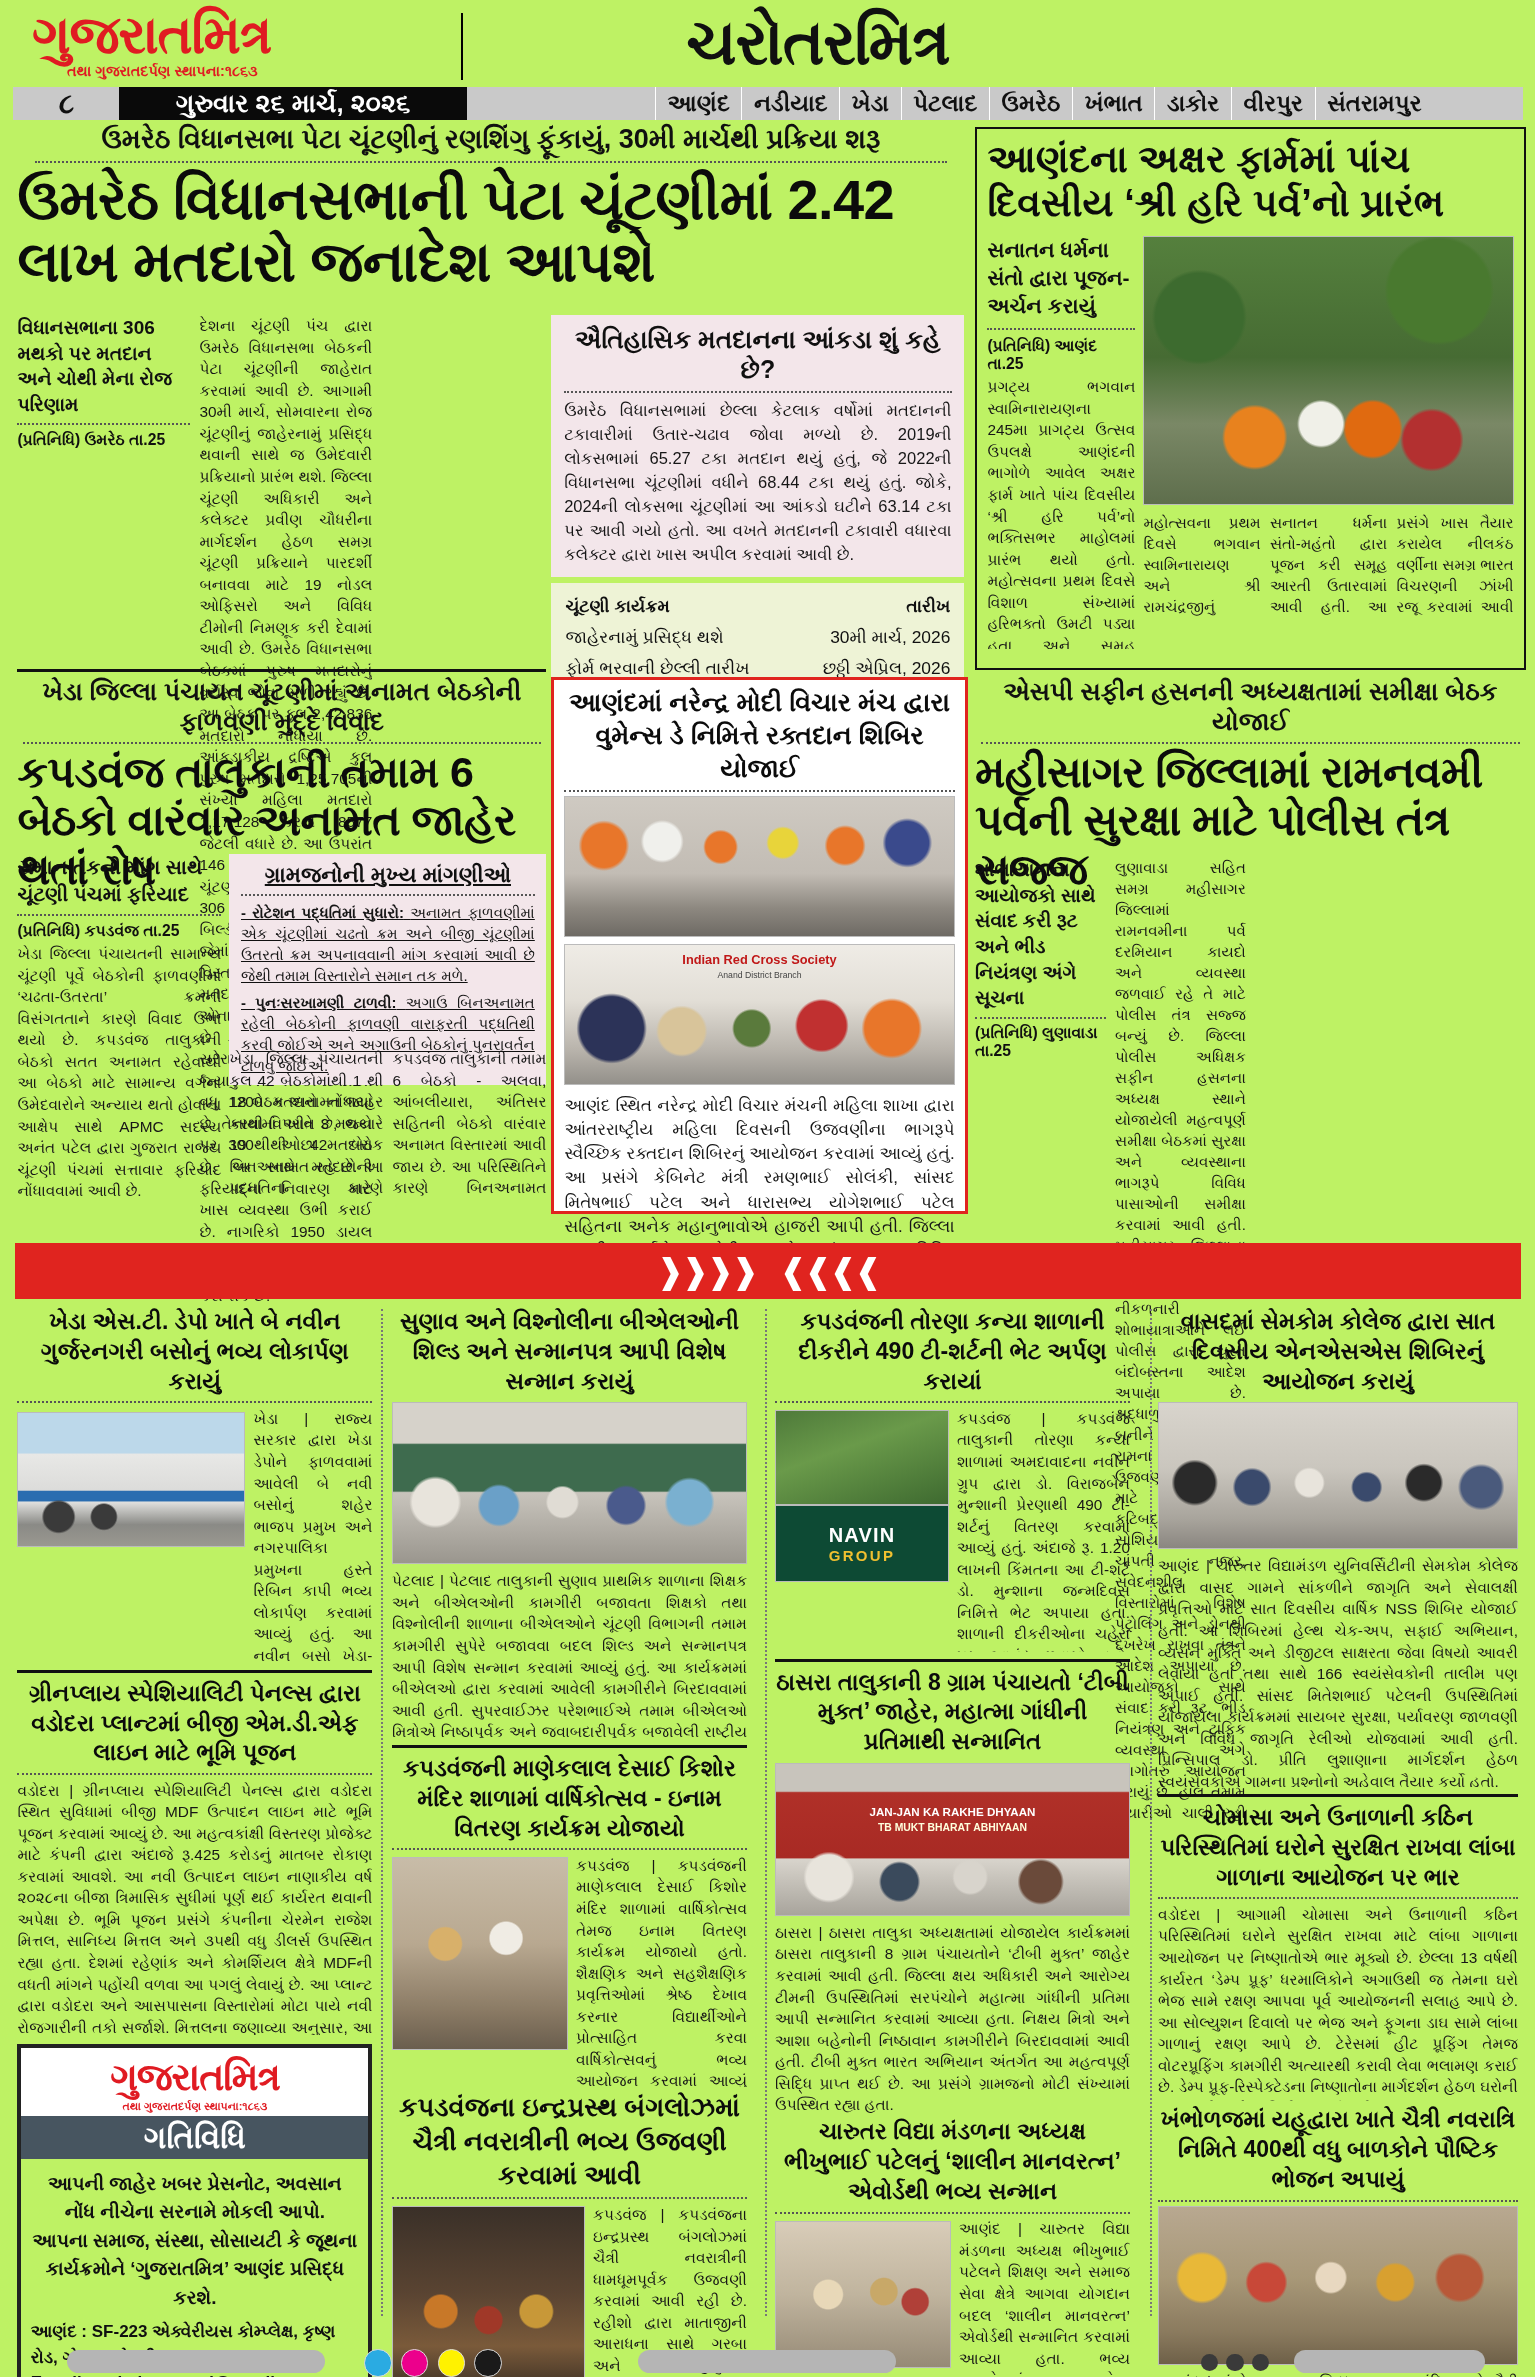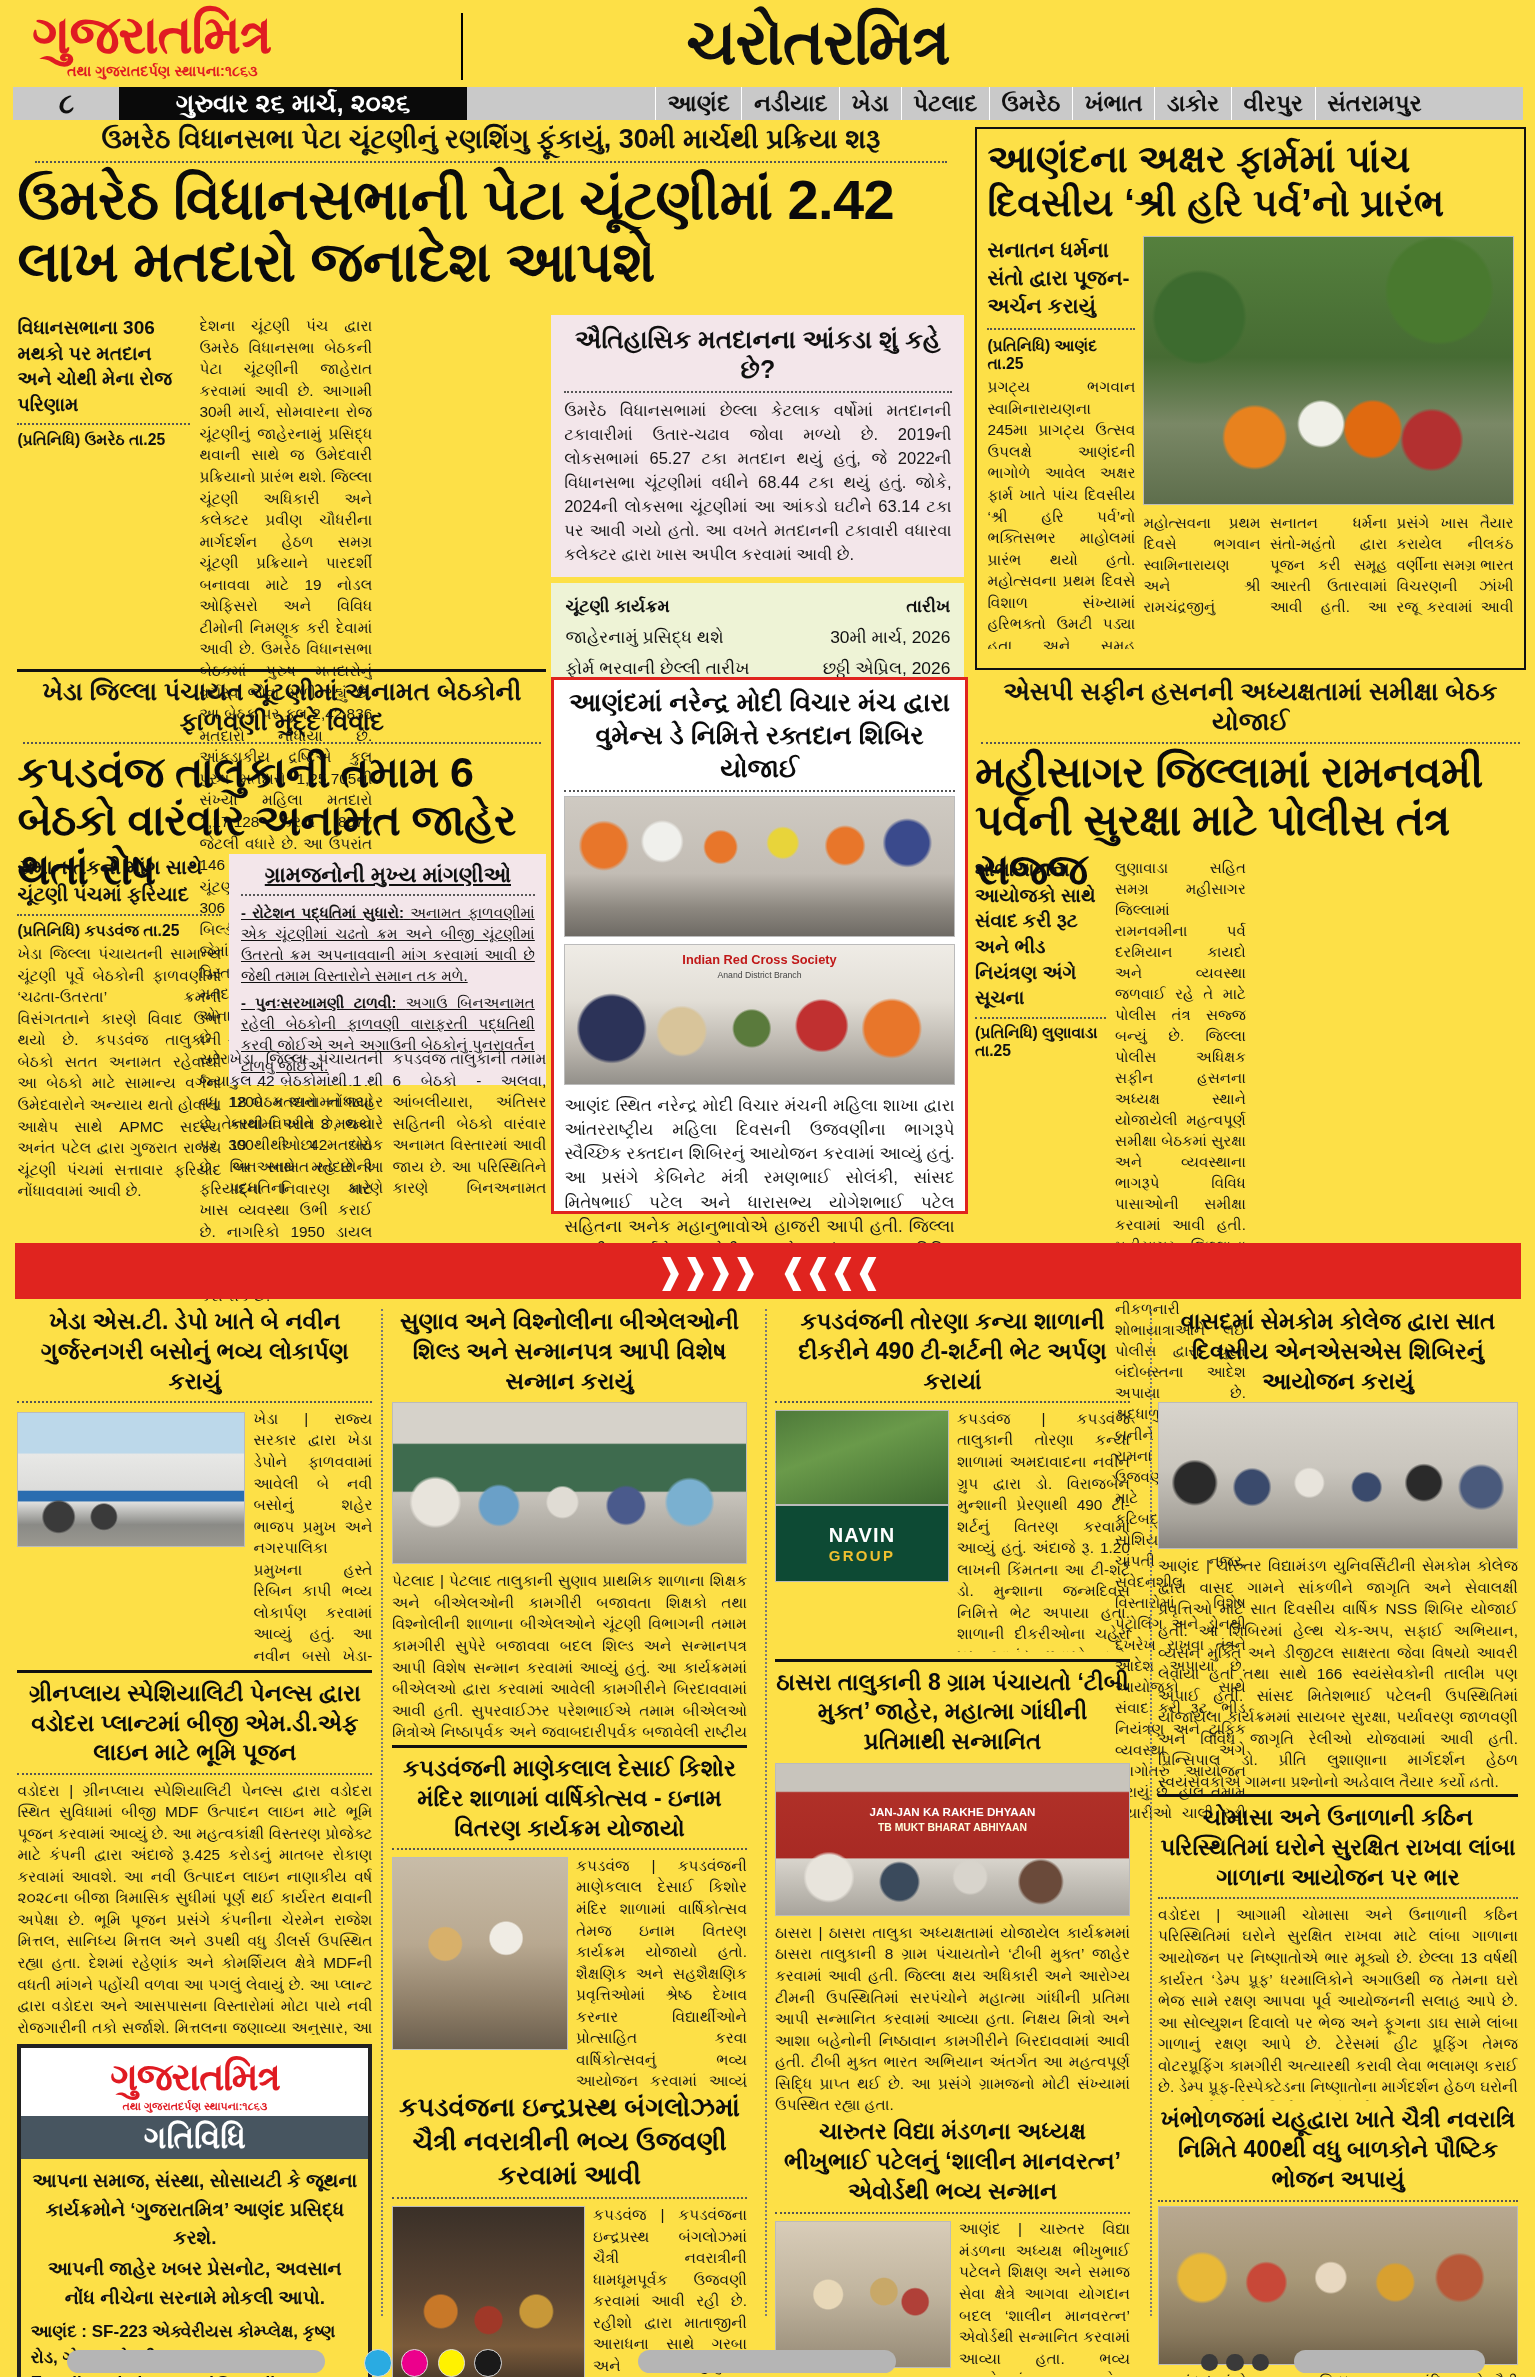--- a/index.html
+++ b/index.html
@@ -1,16 +1,16 @@
 <!DOCTYPE html>
 <html style="font-size:9.3px"><head>
 <meta charset="utf-8">
 <style>
   html,body{margin:0;padding:0;background:#e8e8e8;}
-  .page{position:relative;width:1535px;height:2377px;background:#fde047;overflow:hidden;
+  .page{position:relative;width:1535px;height:2377px;background:#bef264;overflow:hidden;
         font-family:"Liberation Sans","DejaVu Sans",sans-serif;color:#101010;}
   .abs{position:absolute;}
   .ctr{text-align:center;}
   .b{font-weight:bold;}
   .red{color:#e01b22;}
   .rule-dot{border-top:2.3px dotted #555;height:0;}
   .rule-solid{background:#111;height:2.9px;}
   .vdot{border-left:2.3px dotted #777;width:0;}
   .kicker{font-weight:800;text-align:center;}
   .h-xl{font-weight:900;line-height:1.12;letter-spacing:-0.6px;color:#0b0b0b;}
@@ -230,22 +230,22 @@
     <div class="rule-dot" style="margin:4.6px 0;"></div>
     <div class="body-t" style="height:255px;">વડોદરા | ગ્રીનપ્લાય સ્પેશિયાલિટી પેનલ્સ દ્વારા વડોદરા સ્થિત સુવિધામાં બીજી MDF ઉત્પાદન લાઇન માટે ભૂમિ પૂજન કરવામાં આવ્યું છે. આ મહત્વકાંક્ષી વિસ્તરણ પ્રોજેક્ટ માટે કંપની દ્વારા અંદાજે રૂ.425 કરોડનું માતબર રોકાણ કરવામાં આવશે. આ નવી ઉત્પાદન લાઇન નાણાકીય વર્ષ ૨૦૨૮ના બીજા ત્રિમાસિક સુધીમાં પૂર્ણ થઈ કાર્યરત થવાની અપેક્ષા છે. ભૂમિ પૂજન પ્રસંગે કંપનીના ચેરમેન રાજેશ મિત્તલ, સાનિધ્ય મિત્તલ અને ૩૫થી વધુ ડીલર્સ ઉપસ્થિત રહ્યા હતા. દેશમાં રહેણાંક અને કોમર્શિયલ ક્ષેત્રે MDFની વધતી માંગને પહોંચી વળવા આ પગલું લેવાયું છે. આ પ્લાન્ટ દ્વારા વડોદરા અને આસપાસના વિસ્તારોમાં મોટા પાયે નવી રોજગારીની તકો સર્જાશે. મિત્તલના જણાવ્યા અનુસાર, આ વિસ્તરણ ભારતની મેન્યુફેક્ચરિંગ ક્ષમતા મજબૂત કરવાની પ્રતિબદ્ધતા છે. આ પ્રોજેક્ટ પૂર્ણ થતા ગ્રીનપ્લાય MDF ક્ષેત્રમાં પોતાની અગ્રણી સ્થિતિ અને પ્રાદેશિક આર્થિક વિકાસને વધુ મજબૂત બનાવશે.</div>
 
     <div style="margin-top:9.3px;border:4.1px solid #222;">
       <div class="ctr" style="padding:8.1px 0 3.5px 0;background:#fff;">
         <div class="red" style="font-size:38px;font-weight:900;letter-spacing:-1.2px;">ગુજરાતમિત્ર</div>
         <div class="red b" style="font-size:11px;">તથા ગુજરાતદર્પણ સ્થાપના:૧૮૬૩</div>
       </div>
       <div class="ctr" style="background:#475560;color:#fff;font-size:31px;font-weight:800;padding:3.5px 0;">ગતિવિધિ</div>
       <div style="padding:8.1px 9.3px 9.3px 9.3px;">
+        <div class="ctr b" style="font-size:19px;line-height:1.5;margin-top:2.3px;">આપની જાહેર ખબર પ્રેસનોટ, અવસાન નોંધ નીચેના સરનામે મોકલી આપો.</div>
         <div class="ctr b" style="font-size:19px;line-height:1.5;">આપના સમાજ, સંસ્થા, સોસાયટી કે જૂથના કાર્યક્રમોને ‘ગુજરાતમિત્ર’ આણંદ પ્રસિદ્ધ કરશે.</div>
-        <div class="ctr b" style="font-size:19px;line-height:1.5;margin-top:2.3px;">આપની જાહેર ખબર પ્રેસનોટ, અવસાન નોંધ નીચેના સરનામે મોકલી આપો.</div>
         <div class="gat-line" style="margin-top:7px;">આણંદ : SF-223 એક્વેરીયસ કોમ્પ્લેક્ષ, કૃષ્ણ રોડ, ગોપાલ ચોકડી.</div>
         <div class="gat-line">E-mail : gujmitraanand@gmail.com</div>
 
       </div>
     </div>
   </div>
 
   <div class="abs" style="left:392px;top:1307px;width:355px;">
     <div class="h-sm" style="font-size:23px;">સુણાવ અને વિશ્નોલીના બીએલઓની શિલ્ડ અને સન્માનપત્ર આપી વિશેષ સન્માન કરાયું</div>
     <div class="photo" style="height:160px;margin-top:5.8px;background:

